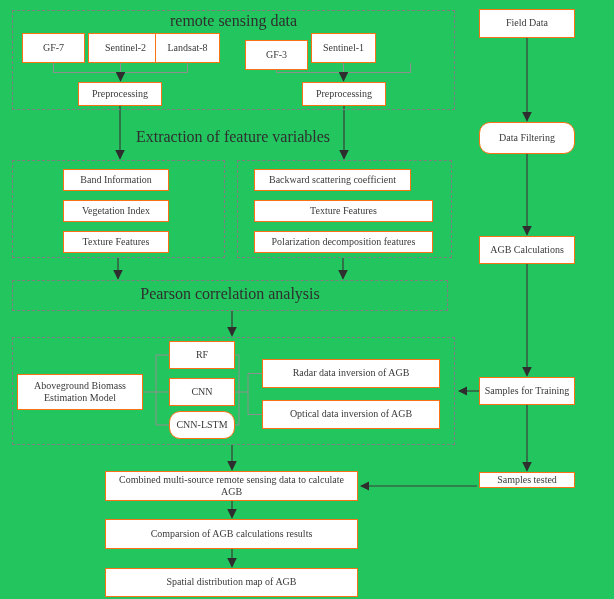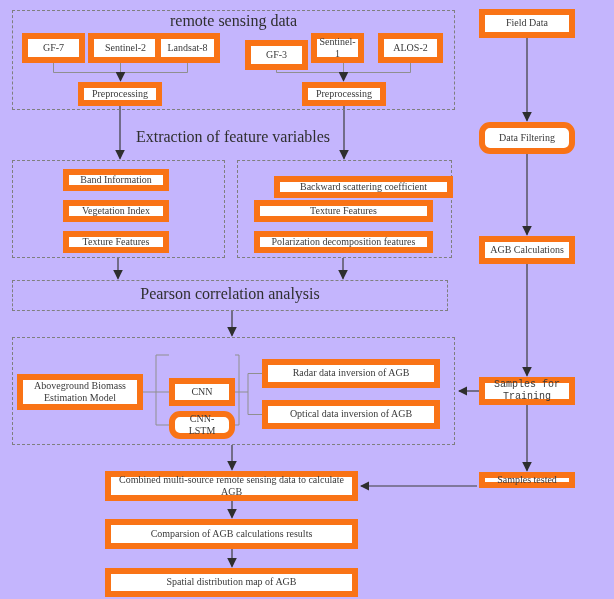--- a/index.html
+++ b/index.html
@@ -1,18 +1,18 @@
 <!DOCTYPE html>
 <html><head>
 <meta charset="utf-8">
 <style>
   html,body{margin:0;padding:0;background:#ffffff;}
-  #canvas{position:relative;width:614px;height:599px;background:#c4b5fd;
+  #canvas{position:relative;width:614px;height:599px;background:#22c55e;
           font-family:"Liberation Serif","DejaVu Serif",serif;color:#3a3a3a;overflow:hidden;}
-  .node{position:absolute;border:6px solid #f97316;background:#ffffff;
+  .node{position:absolute;border:1px solid #f97316;background:#ffffff;
         display:flex;align-items:center;justify-content:center;text-align:center;
         font-size:10px;line-height:1.25;box-sizing:border-box;padding:1px 2px;}
   .dashed{position:absolute;border:1px dashed #7f7f7f;box-sizing:border-box;background:transparent;}
   .title16{position:absolute;text-align:center;font-size:16px;color:#2f2f2f;}
   .two-line{flex-direction:column;}
   svg#wires{position:absolute;left:0;top:0;width:614px;height:599px;pointer-events:none;}
   .rail{stroke:#8f8f8f;stroke-width:1;fill:none;}
   .arrow{stroke:#3c3c3c;stroke-width:1.2;fill:none;}
 </style>
 </head>
@@ -54,54 +54,54 @@
     </g>
   </svg>
 
   <div class="dashed" style="left:12px;top:10px;width:443px;height:100px;"></div>
   <div class="title16" style="left:12px;top:12px;width:443px;">remote sensing data</div>
 
   <div class="node" style="left:22px;top:33px;width:63px;height:30px;">GF-7</div>
   <div class="node" style="left:88px;top:33px;width:75px;height:30px;">Sentinel-2</div>
   <div class="node" style="left:155px;top:33px;width:65px;height:30px;">Landsat-8</div>
   <div class="node" style="left:245px;top:33px;width:63px;height:30px;margin-top:7px;">GF-3</div>
-  <div class="node" style="left:311px;top:33px;width:53px;height:30px;">Sentinel-1</div>
-  <div class="node" style="left:378px;top:33px;width:65px;height:30px;">ALOS-2</div>
+  <div class="node" style="left:311px;top:33px;width:65px;height:30px;">Sentinel-1</div>
 
   <div class="node" style="left:78px;top:82px;width:84px;height:24px;">Preprocessing</div>
   <div class="node" style="left:302px;top:82px;width:84px;height:24px;">Preprocessing</div>
 
   <div class="title16" style="left:30px;top:128px;width:406px;">Extraction of feature variables</div>
 
   <div class="dashed" style="left:12px;top:160px;width:213px;height:98px;"></div>
   <div class="node" style="left:63px;top:169px;width:106px;height:22px;">Band Information</div>
   <div class="node" style="left:63px;top:200px;width:106px;height:22px;">Vegetation Index</div>
   <div class="node" style="left:63px;top:231px;width:106px;height:22px;">Texture Features</div>
 
   <div class="dashed" style="left:237px;top:160px;width:215px;height:98px;"></div>
-  <div class="node" style="left:254px;top:176px;width:179px;height:22px;margin-left:20px;">Backward scattering coefficient</div>
+  <div class="node" style="left:254px;top:169px;width:157px;height:22px;">Backward scattering coefficient</div>
   <div class="node" style="left:254px;top:200px;width:179px;height:22px;">Texture Features</div>
   <div class="node" style="left:254px;top:231px;width:179px;height:22px;">Polarization decomposition features</div>
 
   <div class="dashed" style="left:12px;top:280px;width:436px;height:31px;"></div>
   <div class="title16" style="left:12px;top:285px;width:436px;">Pearson correlation analysis</div>
 
   <div class="dashed" style="left:12px;top:337px;width:443px;height:108px;"></div>
   <div class="node two-line" style="left:17px;top:374px;width:126px;height:36px;">
     <span>Aboveground Biomass</span>
     <span>Estimation Model</span>
   </div>
+  <div class="node" style="left:169px;top:341px;width:66px;height:28px;">RF</div>
   <div class="node" style="left:169px;top:378px;width:66px;height:28px;">CNN</div>
   <div class="node" style="left:169px;top:411px;width:66px;height:28px;border-radius:11px;">CNN-LSTM</div>
   <div class="node" style="left:262px;top:359px;width:178px;height:29px;">Radar data inversion of AGB</div>
   <div class="node" style="left:262px;top:400px;width:178px;height:29px;">Optical data inversion of AGB</div>
 
   <div class="node" style="left:105px;top:471px;width:253px;height:30px;">Combined multi-source remote sensing data to calculate AGB</div>
   <div class="node" style="left:105px;top:519px;width:253px;height:30px;">Comparsion of AGB calculations results</div>
   <div class="node" style="left:105px;top:568px;width:253px;height:29px;">Spatial distribution map of AGB</div>
 
   <div class="node" style="left:479px;top:9px;width:96px;height:29px;">Field Data</div>
   <div class="node" style="left:479px;top:122px;width:96px;height:32px;border-radius:11px;">Data Filtering</div>
   <div class="node" style="left:479px;top:236px;width:96px;height:28px;">AGB Calculations</div>
-  <div class="node" style="left:479px;top:377px;width:96px;height:28px;font-family:Liberation Mono, monospace;">Samples for Training</div>
+  <div class="node" style="left:479px;top:377px;width:96px;height:28px;">Samples for Training</div>
   <div class="node" style="left:479px;top:472px;width:96px;height:16px;">Samples tested</div>
 
 </div>
 
 </body></html>

